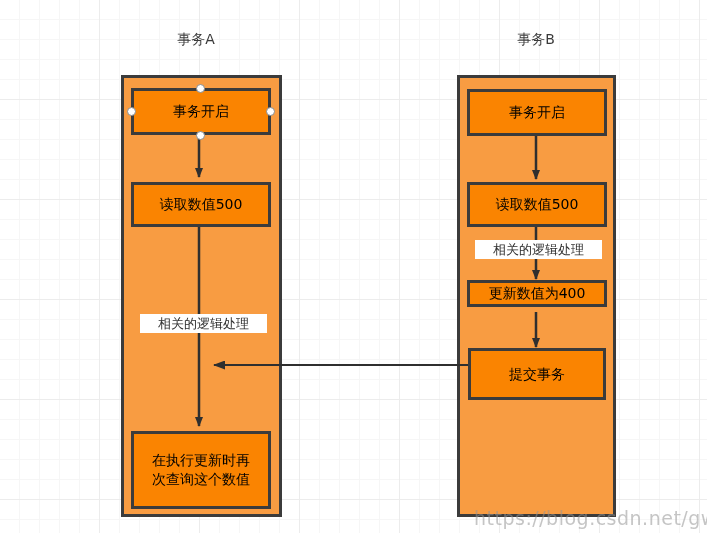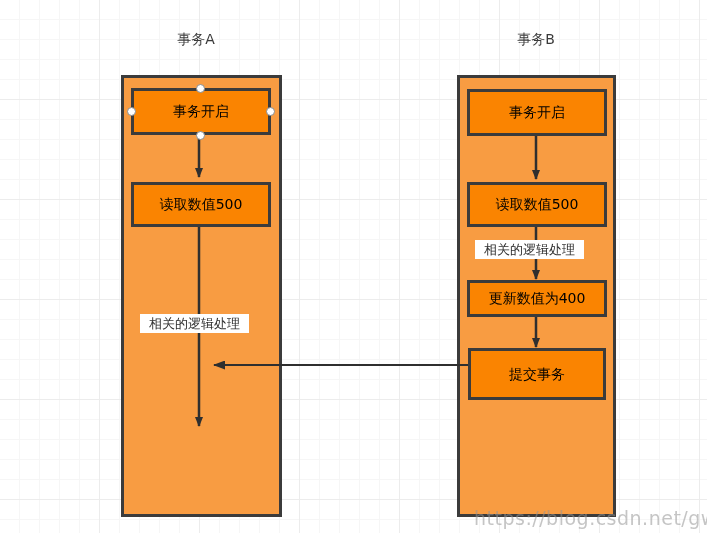--- a/index.html
+++ b/index.html
@@ -53,21 +53,21 @@
     white-space: pre-line;
   }
 
   .edge-label {
     position: absolute;
     background: #ffffff;
     color: #2f2f2f;
     font-size: 13px;
     line-height: 19px;
     white-space: nowrap;
-    padding: 0 9px;
+    padding: 0 18px;
     text-align: center;
   }
 
   .handle {
     position: absolute;
     width: 9px;
     height: 9px;
     border-radius: 50%;
     background: #ffffff;
     border: 1px solid #8a8a8a;
@@ -129,28 +129,30 @@
 
   <div class="node" style="left:131px; top:88px; width:140px; height:47px;">事务开启</div>
 
   <div class="handle" style="left:196px; top:84px;"></div>
   <div class="handle" style="left:127px; top:107px;"></div>
   <div class="handle" style="left:266px; top:107px;"></div>
   <div class="handle" style="left:196px; top:131px;"></div>
 
   <div class="node" style="left:131px; top:182px; width:140px; height:45px;">读取数值500</div>
 
+  <div class="node" style="left:131px; top:431px; width:140px; height:78px;">在执行更新时再
+次查询这个数值</div>
 
   <div class="edge-label" style="left:140px; top:314px;">相关的逻辑处理</div>
 
   <div class="node" style="left:467px; top:89px; width:140px; height:47px;">事务开启</div>
 
   <div class="node" style="left:467px; top:182px; width:140px; height:45px;">读取数值500</div>
 
-  <div class="node" style="left:467px; top:280px; width:140px; height:37px;">更新数值为400</div>
+  <div class="node" style="left:467px; top:280px; width:140px; height:27px;">更新数值为400</div>
 
   <div class="node" style="left:468px; top:348px; width:138px; height:52px;">提交事务</div>
 
   <div class="edge-label" style="left:475px; top:240px;">相关的逻辑处理</div>
 
   <div class="watermark" style="left:474px; top:507px;">https://blog.csdn.net/gwz_6903</div>
 
 </div>
 
 </body></html>

